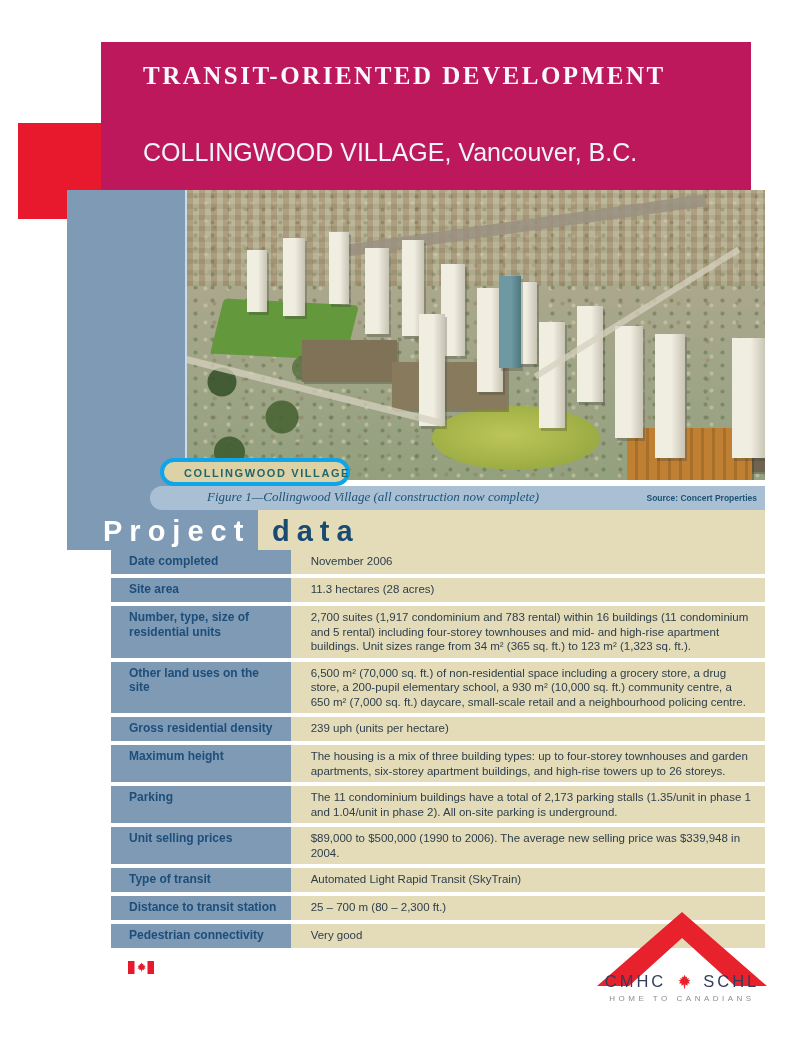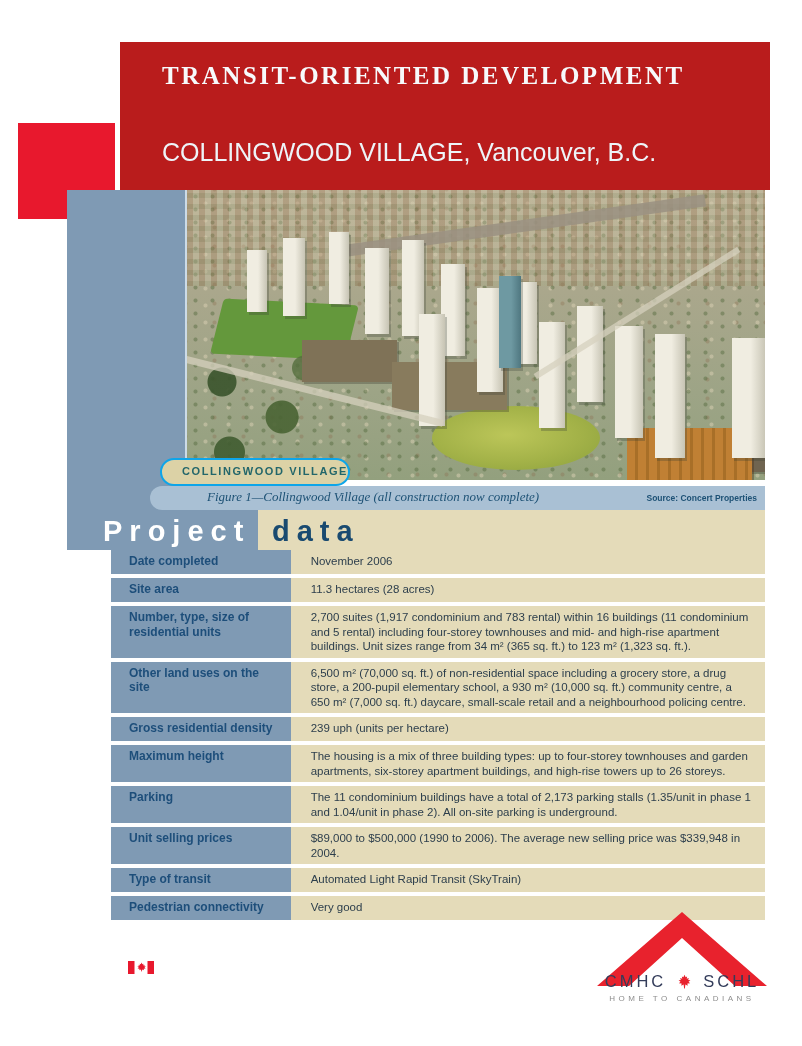--- a/index.html
+++ b/index.html
@@ -1,20 +1,20 @@
 <!DOCTYPE html>
 <html><head>
 <meta charset="utf-8">
 <style>
   html,body{margin:0;padding:0;background:#ffffff;}
   .page{position:relative;width:802px;height:1046px;background:#fff;overflow:hidden;
         font-family:"Liberation Sans",sans-serif;}
 
   
-  .navy-header{position:absolute;left:120px;top:42px;width:650px;height:148px;background:#b91c1c;}
+  .navy-header{position:absolute;left:101px;top:42px;width:650px;height:148px;background:#be185d;}
   .title-line{position:absolute;left:42px;color:#f7fafc;font-family:"Liberation Serif",serif;
               font-weight:700;font-size:25px;letter-spacing:2.5px;white-space:nowrap;}
   .title-1{top:20px;}
   .title-2{top:57px;}
   .subtitle{position:absolute;left:42px;top:96px;color:#eef4f8;font-size:25px;font-weight:400;
             letter-spacing:0px;white-space:nowrap;}
   .red-square{position:absolute;left:18px;top:123px;width:97px;height:96px;background:#e8182d;}
 
   
   .slate-col{position:absolute;left:67px;top:190px;width:118px;height:320px;background:#7f9ab4;}
@@ -55,21 +55,21 @@
   .construction{position:absolute;left:440px;top:238px;width:125px;height:52px;
         background:repeating-linear-gradient(90deg,#c08034 0 8px,#a86f28 8px 11px);
         box-shadow:2px 2px 0 rgba(80,50,20,.4);}
   .tw{position:absolute;background:linear-gradient(90deg,#f0ede1 55%,#c7c4b4 100%);
       box-shadow:2px 3px 0 rgba(55,60,50,.28);}
   .tw.teal{background:linear-gradient(90deg,#6e99a2 55%,#4f7780 100%);}
   .road{position:absolute;background:#d6d0bd;opacity:.75;}
 
   
   .pill{position:absolute;left:160px;top:458px;width:190px;height:28px;border-radius:15px;
-        background:#dcd2a6;border:2px solid #0ea5e9;box-sizing:border-box;z-index:6;
+        background:#dcd2a6;border:4px solid #0ea5e9;box-sizing:border-box;z-index:6;
         font-size:11px;font-weight:700;letter-spacing:1.6px;color:#23666a;
         line-height:23px;padding-left:20px;white-space:nowrap;}
   .caption-bar{position:absolute;left:150px;top:486px;width:615px;height:24px;
         background:#a9c0d4;border-radius:12px 0 0 12px;z-index:4;}
   .caption-text{position:absolute;left:57px;top:3px;font-family:"Liberation Serif",serif;
         font-style:italic;font-size:13px;color:#1d5175;white-space:nowrap;}
   .source-text{position:absolute;right:8px;top:7px;font-size:8.5px;font-weight:700;color:#1d5175;}
 
   
   .datatable{position:absolute;left:67px;top:510px;width:698px;}
@@ -183,20 +183,24 @@
       </div>
       <div class="row">
         <div class="lbl" style="min-height:24px;">Unit selling prices</div>
         <div class="val" style="min-height:24px;">$89,000 to $500,000 (1990 to 2006). The average new selling price was $339,948 in 2004.</div>
       </div>
       <div class="row">
         <div class="lbl" style="min-height:24px;">Type of transit</div>
         <div class="val" style="min-height:24px;">Automated Light Rapid Transit (SkyTrain)</div>
       </div>
       <div class="row">
+        <div class="lbl" style="min-height:24px;">Distance to transit station</div>
+        <div class="val" style="min-height:24px;">25 – 700 m (80 – 2,300 ft.)</div>
+      </div>
+      <div class="row">
         <div class="lbl" style="min-height:24px;">Pedestrian connectivity</div>
         <div class="val" style="min-height:24px;">Very good</div>
       </div>
     </div>
   </div>
 
   <div class="canada-flag">
     <svg width="26" height="13" viewBox="0 0 26 13">
       <rect x="0" y="0" width="26" height="13" fill="#ffffff"></rect>
       <rect x="0" y="0" width="6.5" height="13" fill="#e8182d"></rect>

